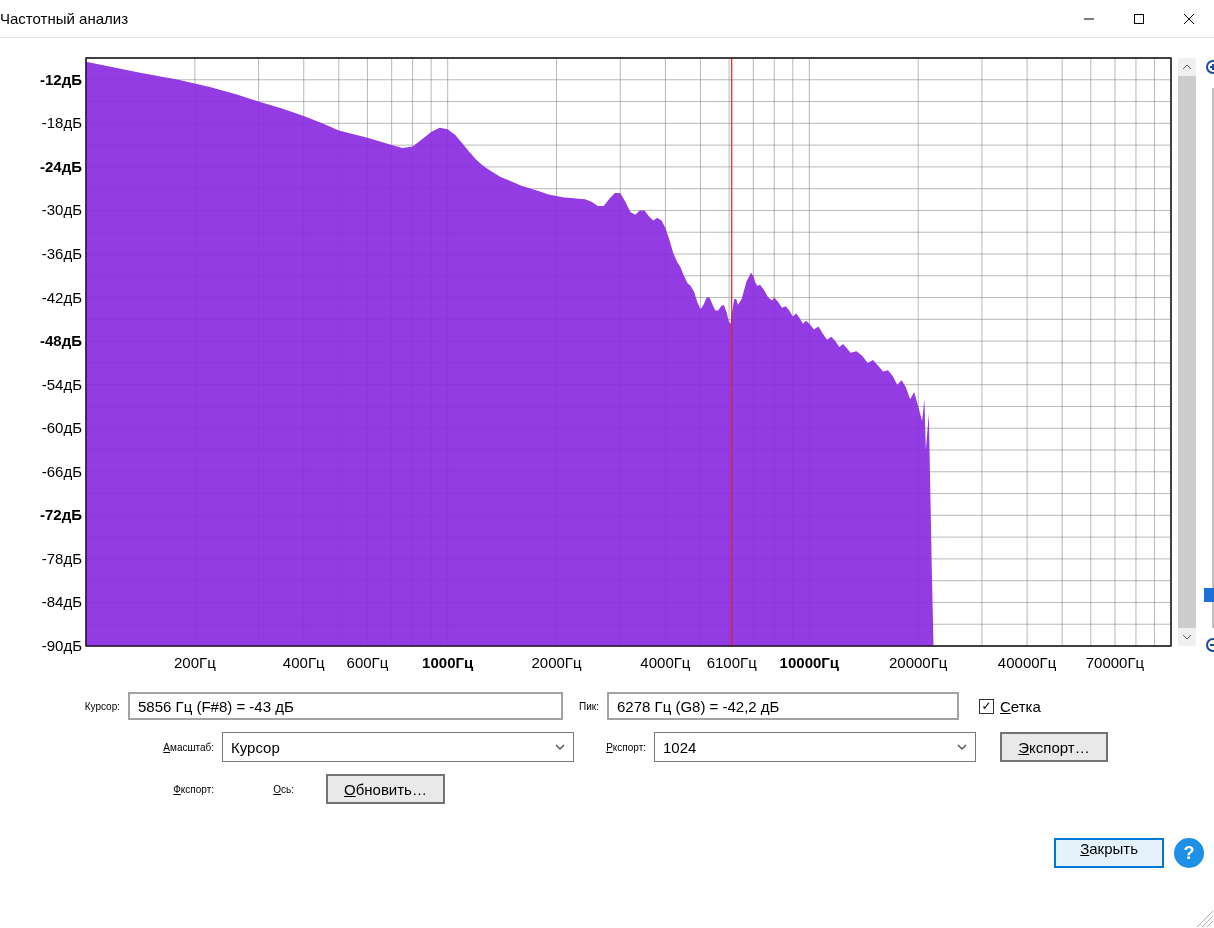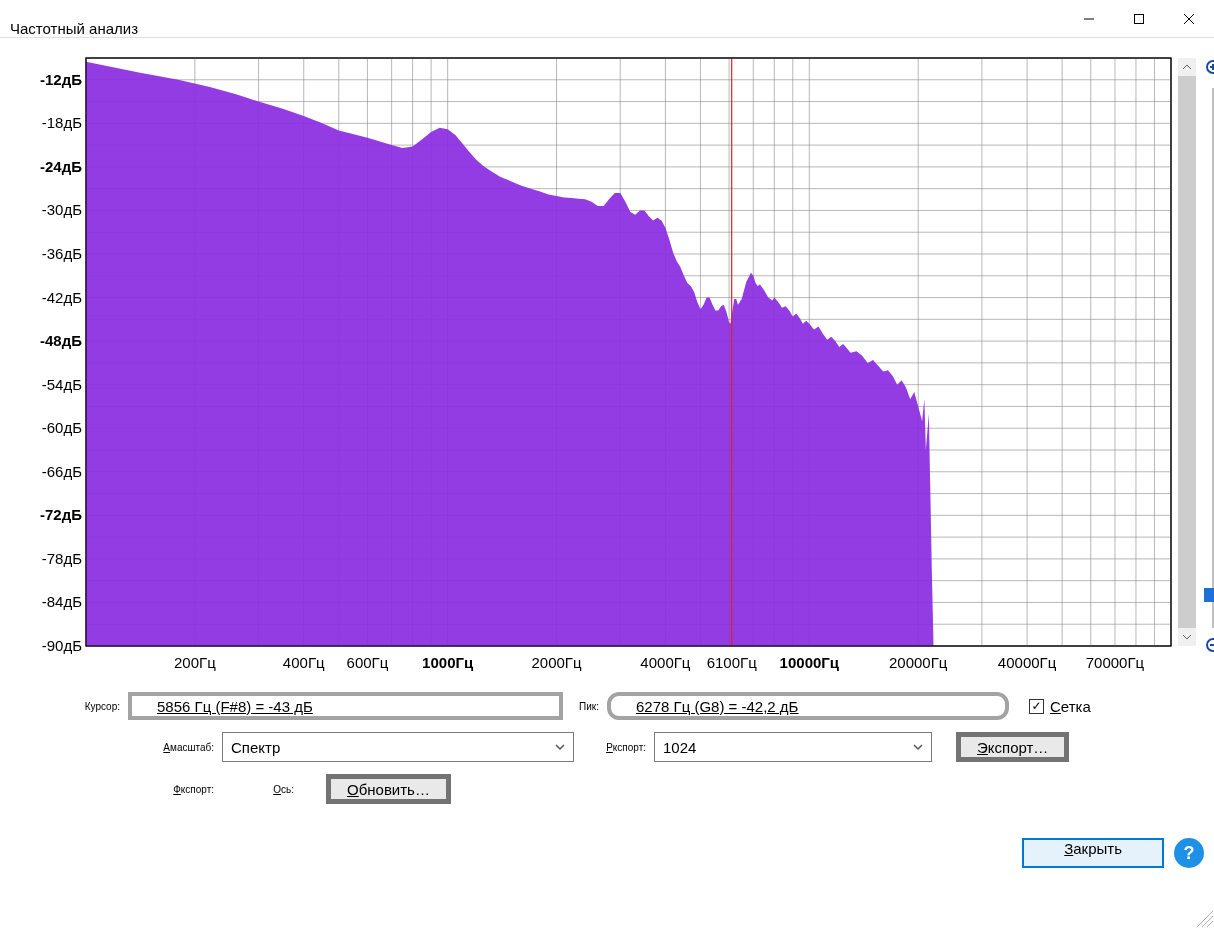--- a/index.html
+++ b/index.html
@@ -11,22 +11,21 @@
     font-family: "Segoe UI", Tahoma, sans-serif;
     font-size: 14px;
     color: #000;
     overflow: hidden;
     position: relative;
   }
   
   .titlebar {
     position: absolute;
     left: 0; top: 0; width: 1214px; height: 38px;
-    display: flex; align-items: flex-end;
-    padding-left: 10px;
+    display: flex; align-items: center;
     border-bottom: 1px solid #e0e0e0;
     background: #ffffff;
   }
   .titlebar .title { font-size: 15px; }
   .win-controls {
     position: absolute; right: 0; top: 0; height: 38px;
     display: flex;
   }
   .win-btn {
     width: 50px; height: 38px;
@@ -93,31 +92,30 @@
     display: flex; align-items: center;
     margin-bottom: 12px;
   }
   .lbl {
     text-align: right;
     padding-right: 8px;
     font-size: 10px;
   }
   .readout {
     height: 28px;
-    border: 4px solid #a3a3a3;
+    border: 2px solid #a3a3a3;
     background: #fff;
     display: flex; align-items: center;
-    padding: 0 25px;
-    font-size: 15px;
-    text-decoration: underline;
+    padding: 0 8px;
+    font-size: 15px;
   }
   .row1 .lbl1 { width: 118px; }
   .row1 .f1 { width: 435px; }
   .row1 .lbl2 { width: 44px; padding-left: 8px; }
-  .row1 .f2 { width: 402px; border-radius: 12px; }
+  .row1 .f2 { width: 352px; }
   .chk {
     display: flex; align-items: center; gap: 6px;
     margin-left: 20px;
     font-size: 15px;
   }
   .chkbox {
     width: 15px; height: 15px;
     border: 1px solid #333;
     display: flex; align-items: center; justify-content: center;
     font-size: 12px; line-height: 1;
@@ -131,45 +129,45 @@
     padding: 0 6px 0 8px;
     font-size: 15px;
   }
   .combo .chev {
     width: 14px; height: 14px; display: flex; align-items: center; justify-content: center;
     color: #555;
   }
   .row23 .lbl1 { width: 212px; }
   .row23 .c1 { width: 352px; }
   .row23 .lbl2 { width: 80px; padding-left: 12px; }
-  .row23 .c2 { width: 278px; }
+  .row23 .c2 { width: 322px; }
   .btn {
     height: 30px;
-    border: 5px solid #737373;
+    border: 2px solid #737373;
     background: #e9e9e9;
     display: flex; align-items: center; justify-content: center;
     padding: 0 16px;
     margin-left: 24px;
     font-size: 15px;
     min-width: 108px;
   }
 
   
   .close-row {
     position: absolute;
     left: 10px; top: 834px;
     width: 1194px; height: 38px;
     display: flex; align-items: center; justify-content: flex-end;
     gap: 10px;
   }
   .btn-primary {
     height: 30px;
     border: 2px solid #0078d7;
     background: #e5f1fb;
-    padding: 0 40px;
+    padding: 0 24px;
     font-size: 15px;
   }
   .help-btn {
     width: 30px; height: 30px;
     border-radius: 50%;
     background: #1e90e6;
     color: #fff;
     display: flex; align-items: center; justify-content: center;
     font-size: 18px; font-weight: bold;
   }
@@ -342,21 +340,21 @@
     <div class="readout f2">6278 Гц (G8) = -42,2 дБ</div>
     <label class="chk">
       <span class="chkbox">✓</span>
       <span><span class="u">С</span><span>етка</span></span>
     </label>
   </div>
 
   <div class="row row23">
     <div class="lbl lbl1"><span class="u">А</span><span>масштаб:</span></div>
     <div class="combo c1">
-      <span>Спектр</span>
+      <span>Курсор</span>
       <span class="chev">
           <svg width="10" height="10" viewBox="0 0 10 10">
             <path d="M1 3 L5 7 L9 3" fill="none" stroke="#555" stroke-width="1.5"></path>
           </svg>
         </span>
     </div>
     <div class="lbl lbl2"><span class="u">Р</span><span>кспорт:</span></div>
     <div class="combo c2">
       <span>1024</span>
       <span class="chev">

